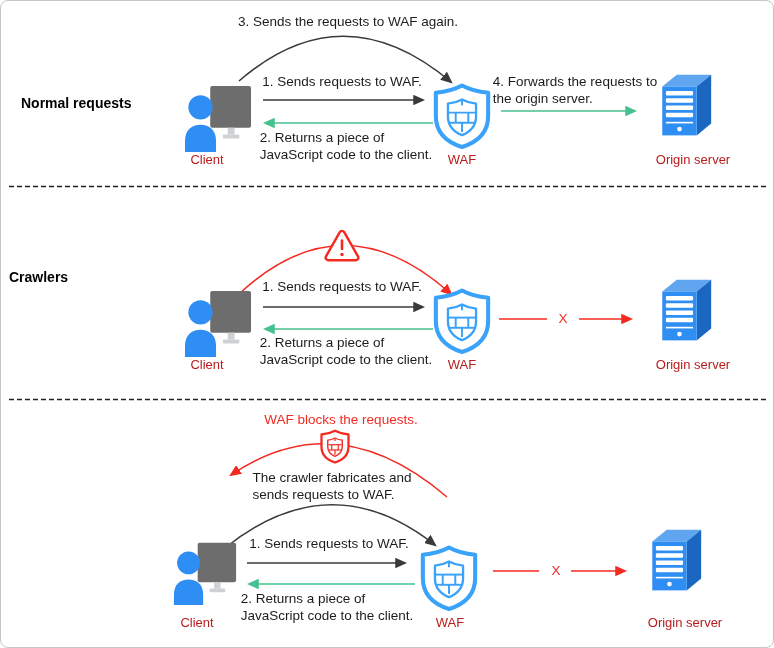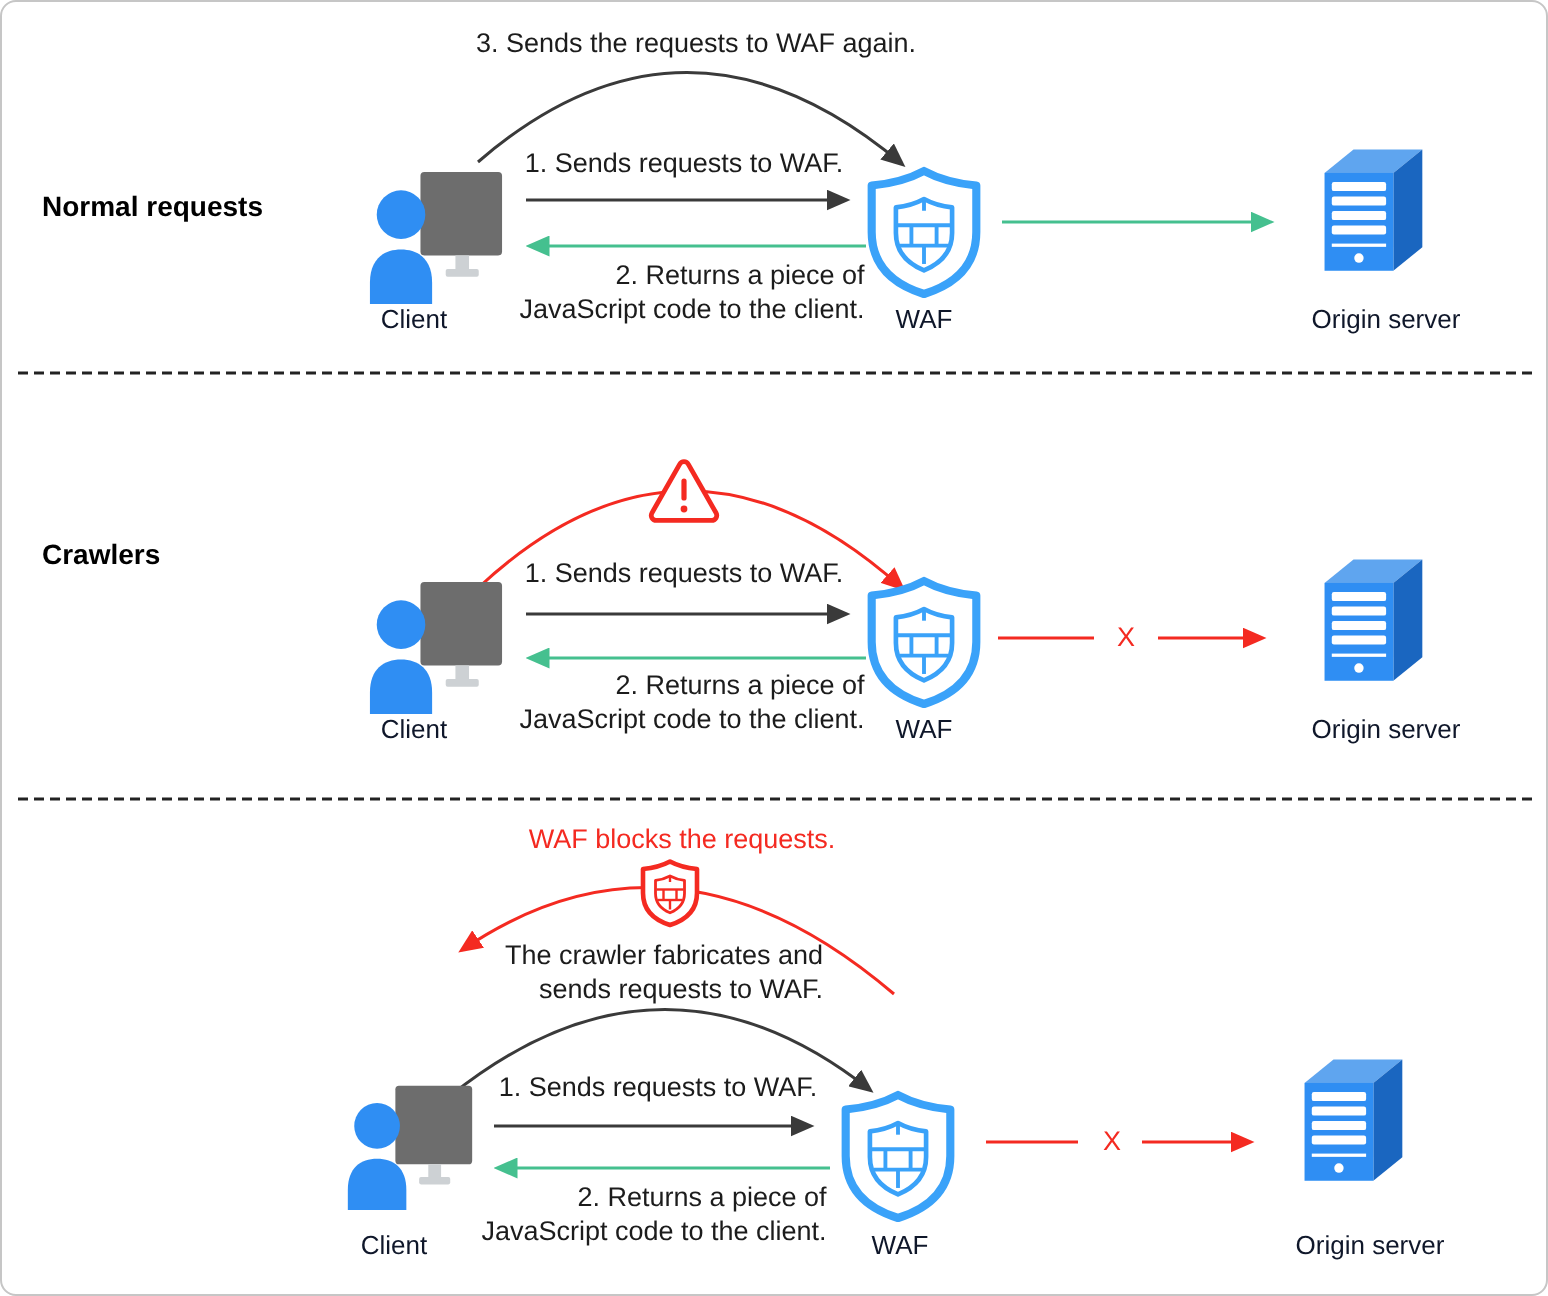--- a/index.html
+++ b/index.html
@@ -1,25 +1,25 @@
 <!DOCTYPE html>
 <html><head>
 <meta charset="utf-8">
 <style>
   html,body{margin:0;padding:0;background:#fff;}
   body{font-family:"Liberation Sans",sans-serif;}
   .canvas{position:relative;width:774px;height:648px;background:#fff;border:1px solid #c6c6c6;
           border-radius:8px;box-sizing:border-box;overflow:hidden;}
   .layer{position:absolute;left:0;top:0;z-index:1;}
   .icon{position:absolute;z-index:2;}
-  .note{position:absolute;z-index:3;transform:translateX(-50%);text-align:right;
+  .note{position:absolute;z-index:3;transform:translateX(-50%);text-align:left;
         font-size:13.5px;line-height:17px;color:#1c1c1c;white-space:pre-line;}
   .red-note{color:#F42A21;}
   .row-label{position:absolute;z-index:3;font-weight:700;font-size:14px;color:#000;white-space:pre-line;}
-  .icon-label{position:absolute;z-index:3;transform:translateX(-50%);font-size:13px;color:#0f172a;}
+  .icon-label{position:absolute;z-index:3;transform:translateX(-50%);font-size:13px;color:#b91c1c;}
   .x-mark{position:absolute;z-index:3;transform:translateX(-50%);font-size:13.5px;font-weight:500;color:#F42A21;}
   .sep{stroke:#222;stroke-width:1.4;stroke-dasharray:5 3;fill:none;}
   .ln-k{stroke:#3a3a3a;stroke-width:1.5;fill:none;}
   .ln-g{stroke:#45C08F;stroke-width:1.5;fill:none;}
   .ln-r{stroke:#F42A21;stroke-width:1.5;fill:none;}
 </style>
 </head>
 <body>
 
 <div class="canvas">
@@ -105,36 +105,38 @@
     <path class="ln-g" d="M414 583 H248" marker-end="url(#mG)"></path>
     <path class="ln-r" d="M492 570 H538"></path>
     <path class="ln-r" d="M570 570 H624" marker-end="url(#mR)"></path>
   </svg>
 
   <div class="row-label" style="left:20px;top:94px">Normal requests</div>
   <div class="note" style="left:347px;top:12px">3. Sends the requests to WAF again.</div>
   <div class="note" style="left:341px;top:72px">1. Sends requests to WAF.</div>
   <div class="note" style="left:345px;top:128px">2. Returns a piece of
 JavaScript code to the client.</div>
+  <div class="note" style="left:574px;top:72px">4. Forwards the requests to
+the origin server.</div>
 
   <svg class="icon" style="left:182px;top:83px" width="70" height="68">
       <use href="#sym-client"></use>
     </svg>
   <svg class="icon" style="left:430px;top:81px" width="62" height="68">
       <use href="#sym-waf"></use>
     </svg>
   <svg class="icon" style="left:654px;top:71px" width="58" height="67">
       <use href="#sym-server"></use>
     </svg>
 
   <div class="icon-label" style="left:206px;top:151px">Client</div>
   <div class="icon-label" style="left:461px;top:151px">WAF</div>
   <div class="icon-label" style="left:692px;top:151px">Origin server</div>
 
-  <div class="row-label" style="left:20px;top:268px">Crawlers</div>
+  <div class="row-label" style="left:8px;top:268px">Crawlers</div>
   <div class="note" style="left:341px;top:277px">1. Sends requests to WAF.</div>
   <div class="note" style="left:345px;top:333px">2. Returns a piece of
 JavaScript code to the client.</div>
   <div class="x-mark" style="left:562px;top:310px">X</div>
 
   <svg class="icon" style="left:322px;top:227px" width="38" height="34">
       <use href="#sym-warning"></use>
     </svg>
   <svg class="icon" style="left:182px;top:288px" width="70" height="68">
       <use href="#sym-client"></use>

